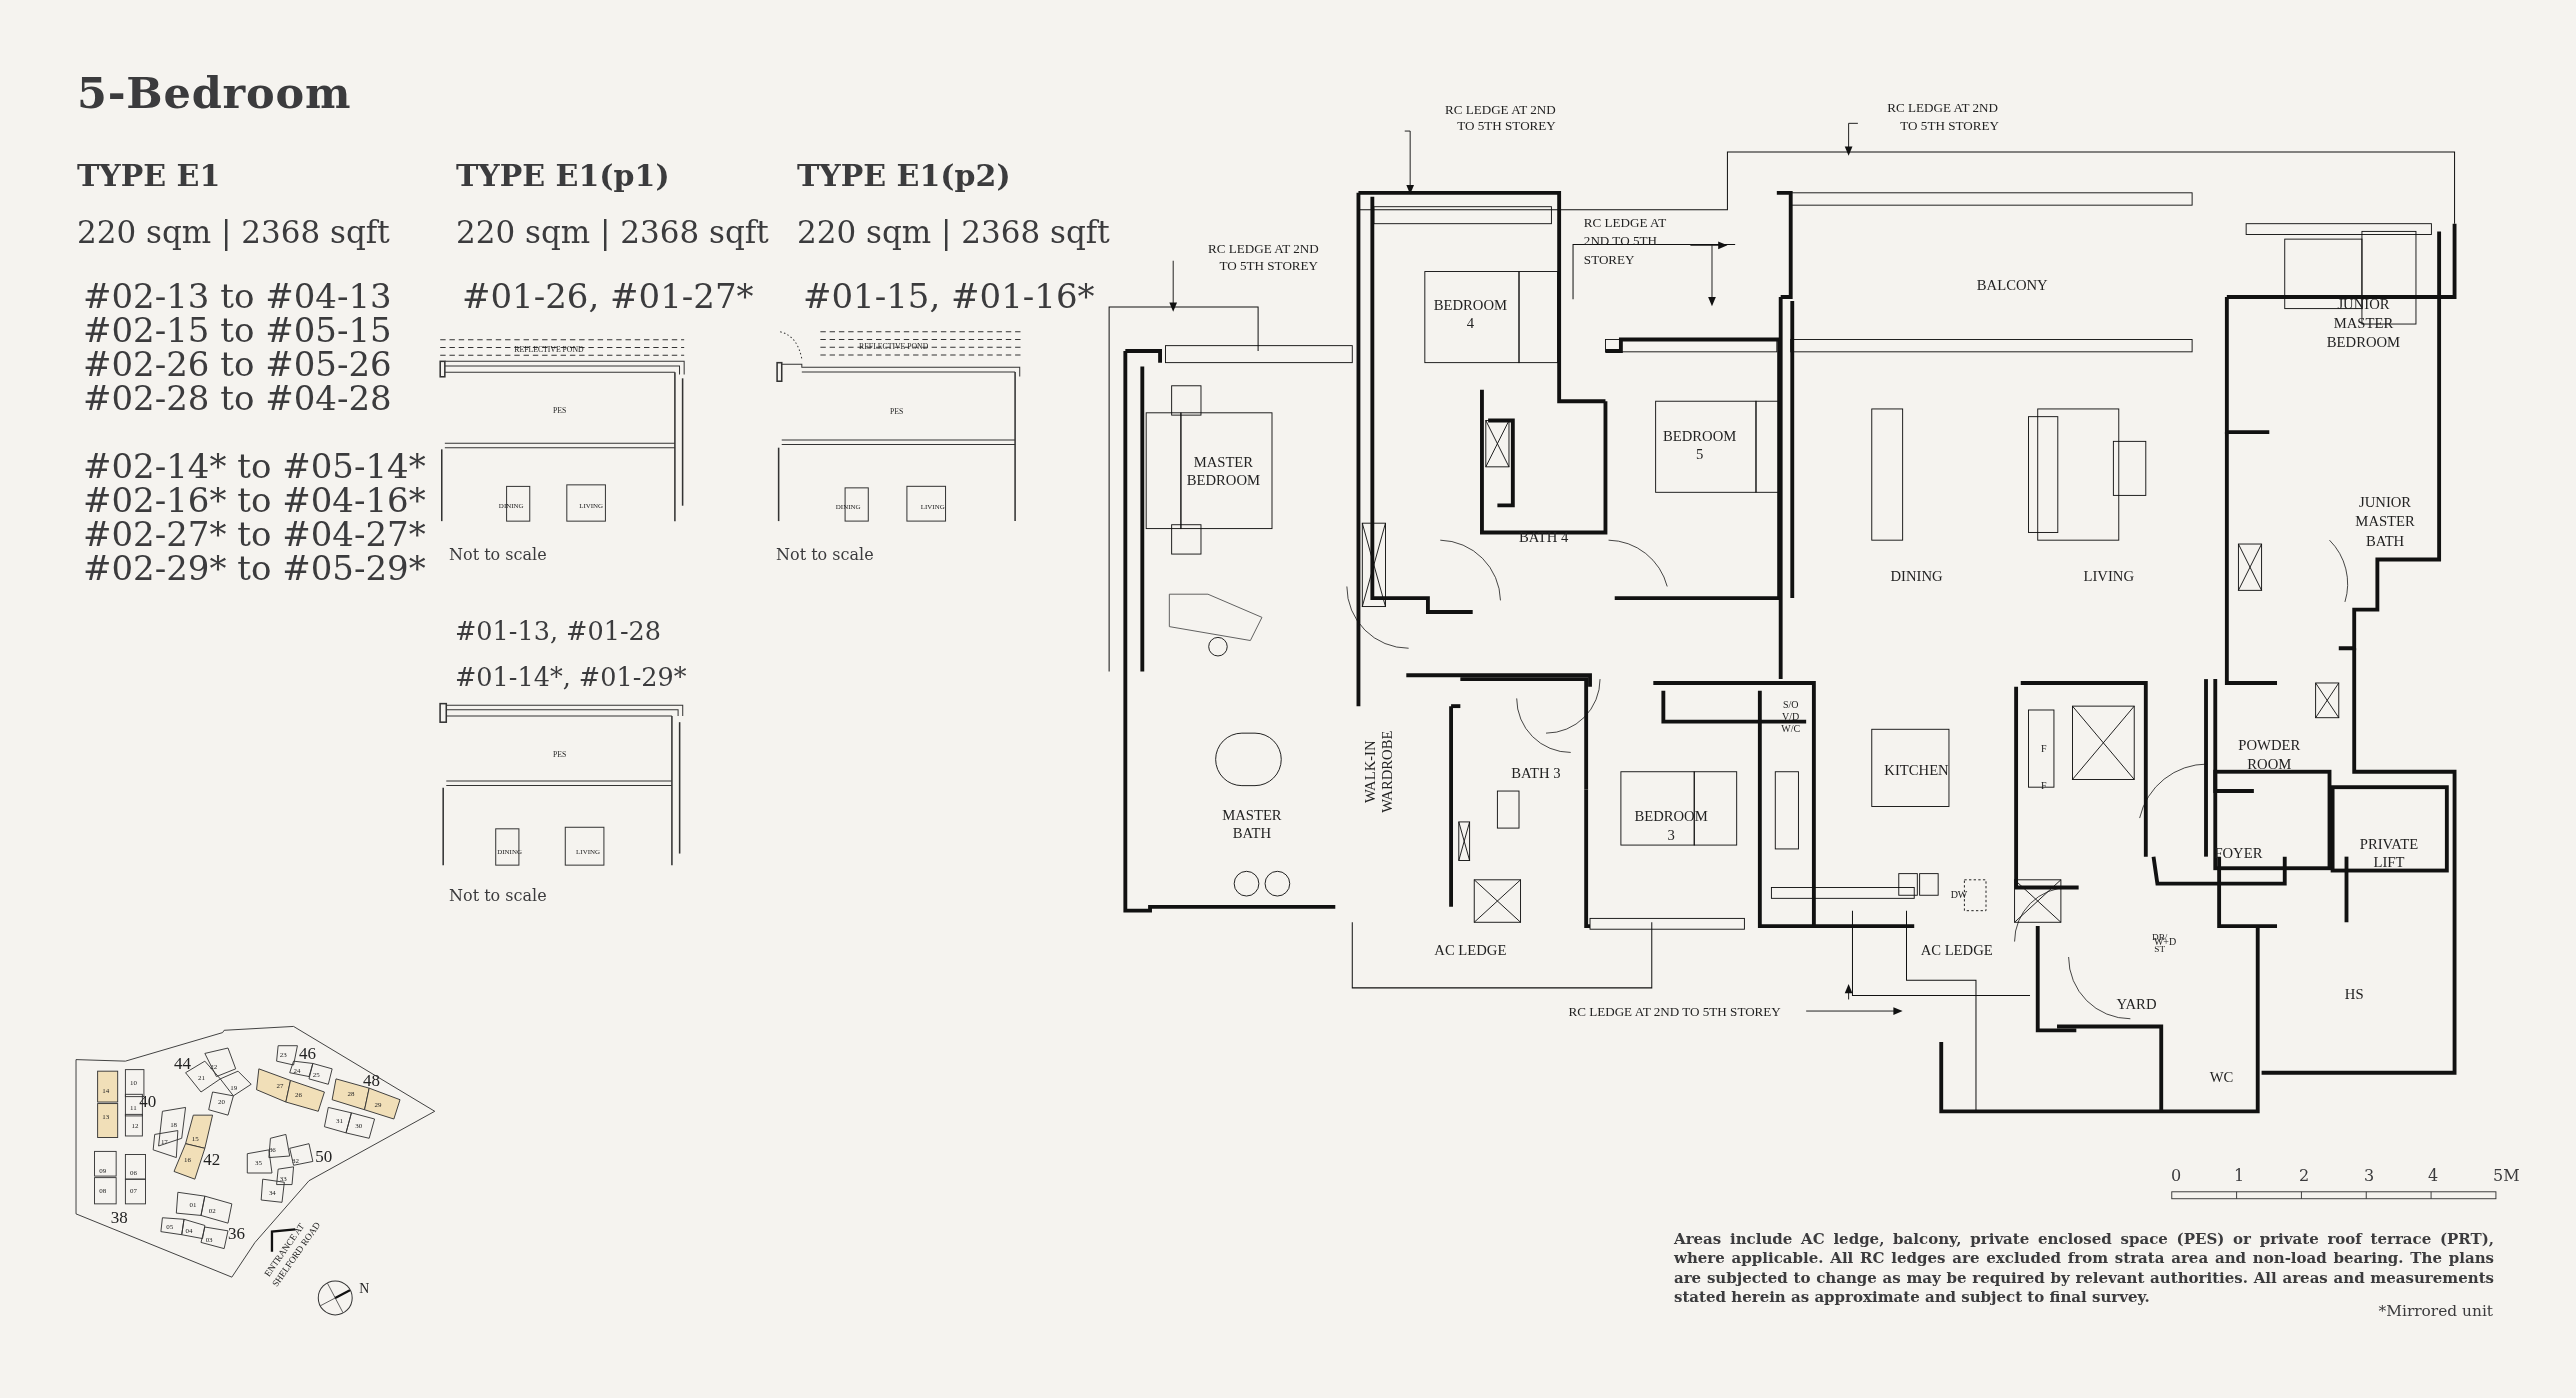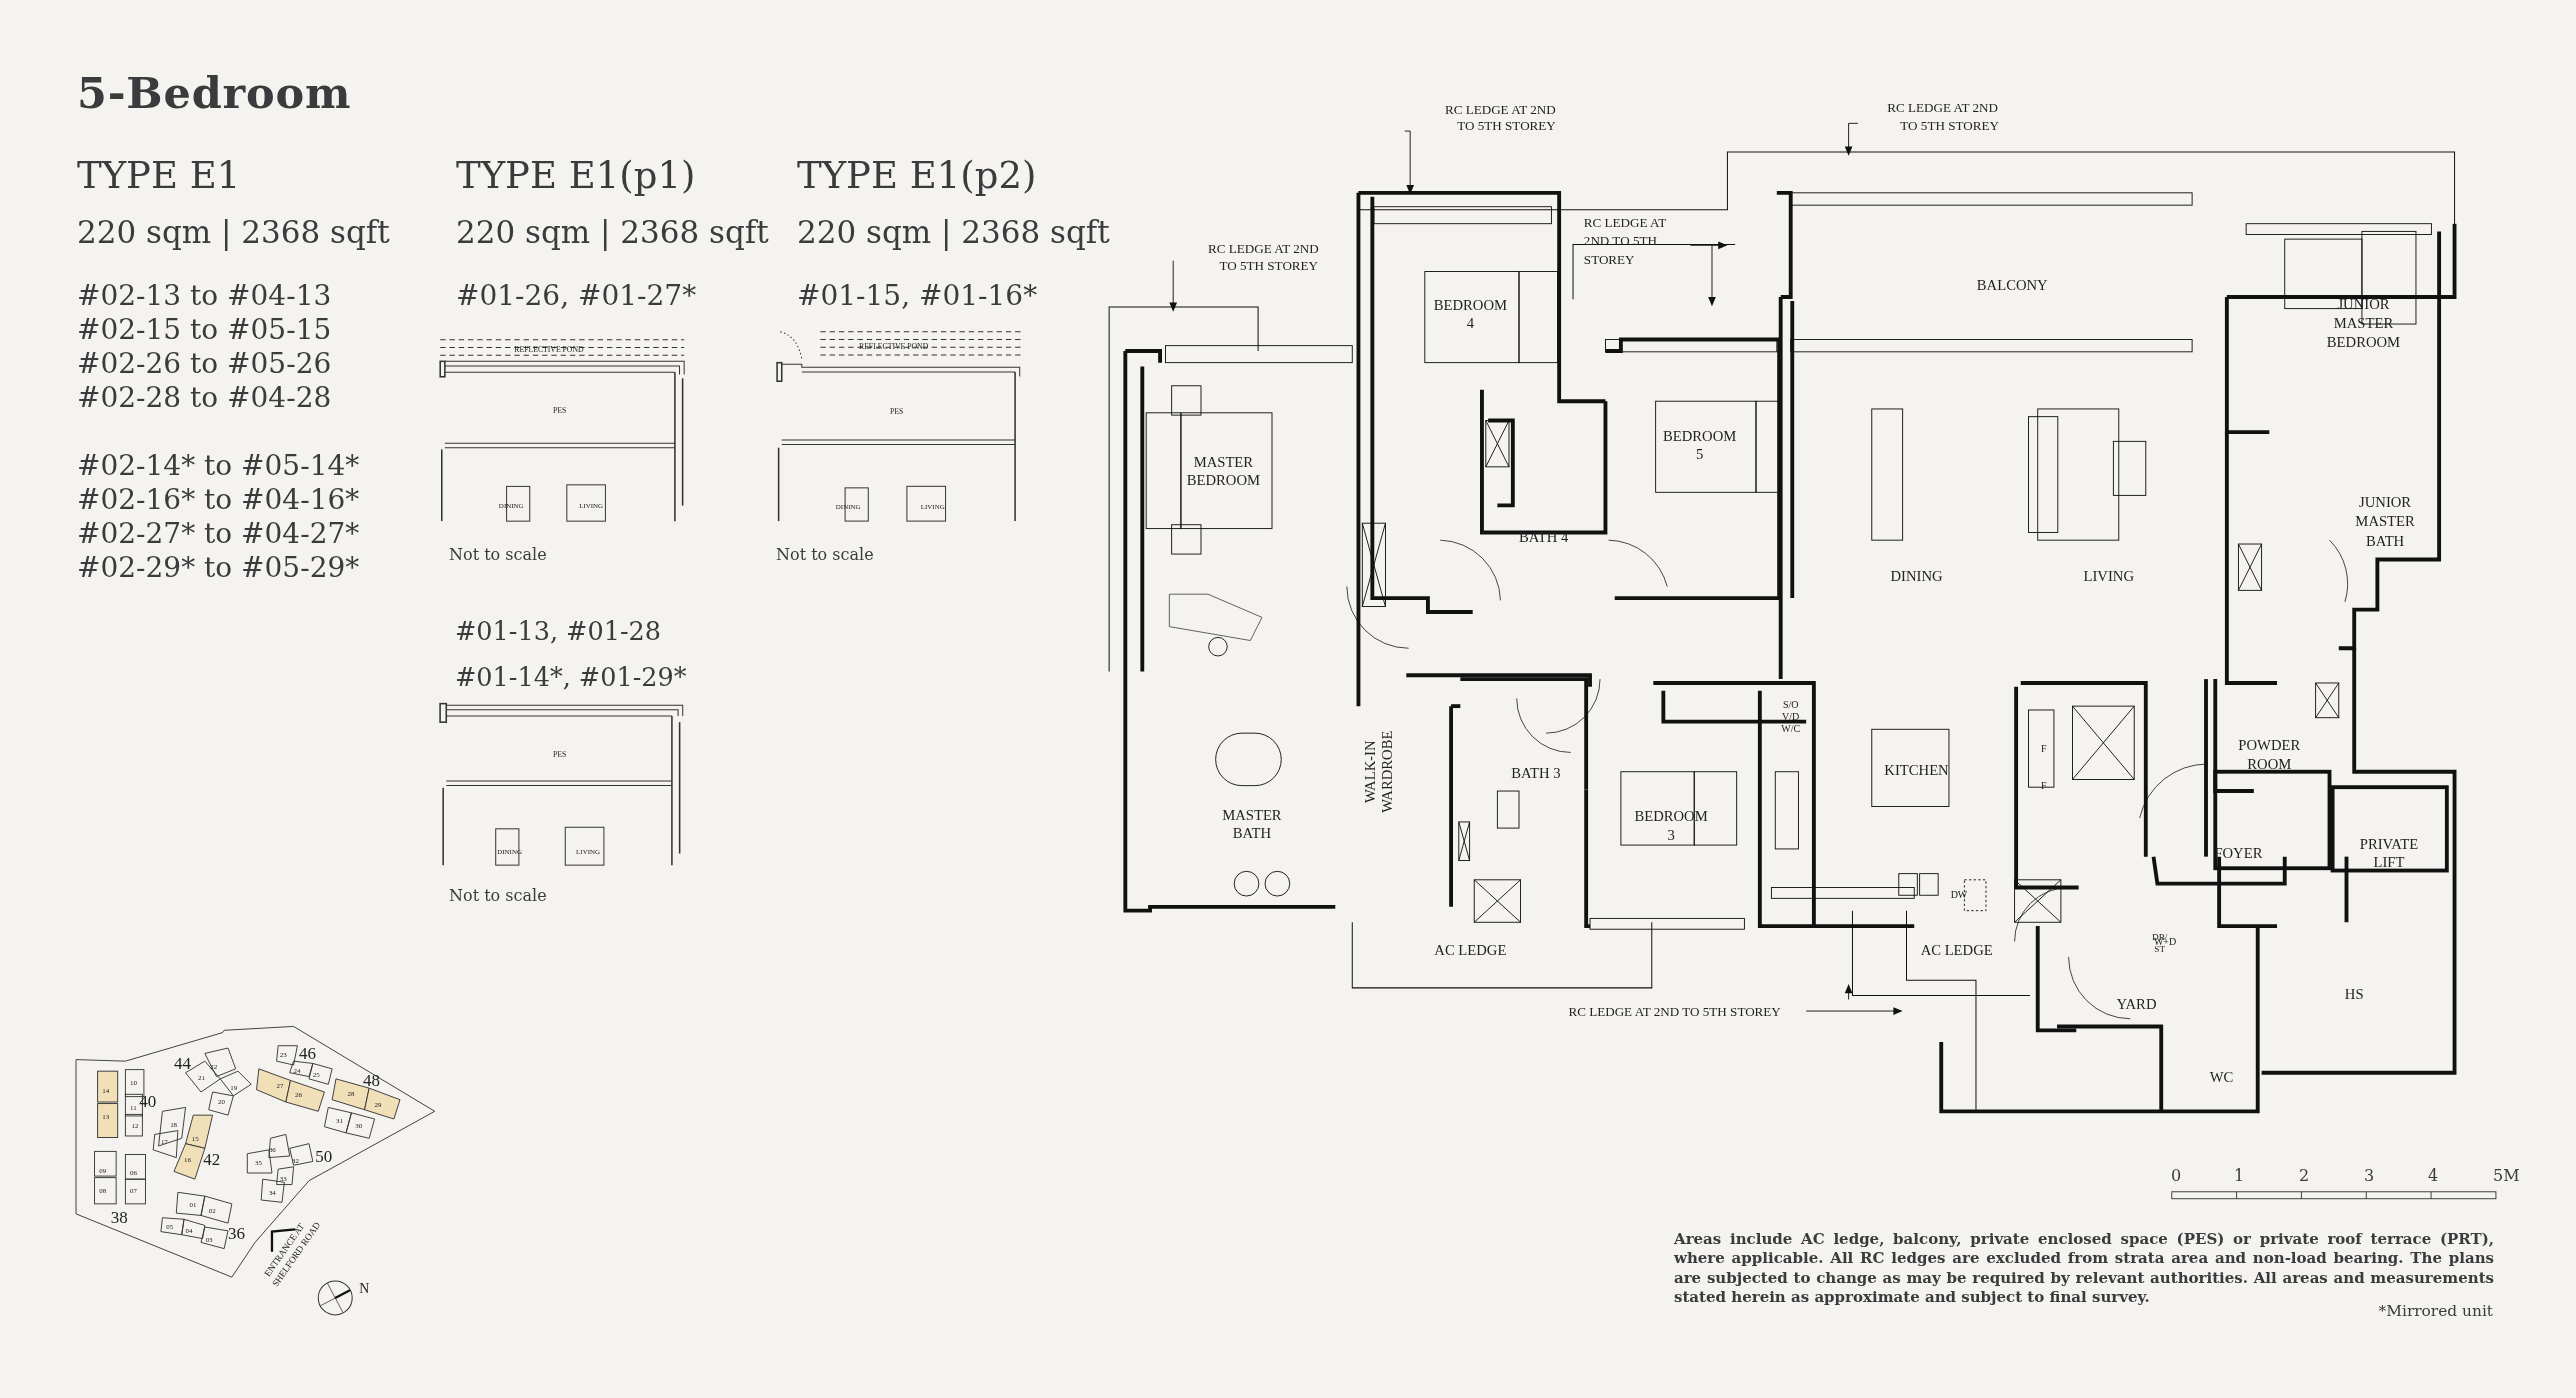--- a/index.html
+++ b/index.html
@@ -1,23 +1,23 @@
 <!DOCTYPE html>
 <html style="font-size:12.4px"><head>
 <meta charset="utf-8">
 <style>
   html, body { margin:0; padding:0; background:#f5f3ef; }
   body { width:2576px; height:1398px; position:relative; overflow:hidden;
          font-family:"DejaVu Serif","Liberation Serif",serif; color:#3b3b3d; }
   .abs { position:absolute; }
   .title { left:77px; top:68px; font-size:43px; font-weight:700; letter-spacing:0.8px; }
   .col { position:absolute; top:158px; }
-  .type-h { font-size:37px; line-height:36px; font-weight:400; }
+  .type-h { font-size:30px; line-height:36px; font-weight:700; }
   .area { font-size:31px; line-height:36px;margin-top:20px; }
-  .units { margin-top:29px; font-size:28px; line-height:34px; }
+  .units { margin-top:29px; font-size:34px; line-height:34px;margin-left:6px; }
   .units .gap { height:34px; }
   .nts { font-size:16px; }
   .mini { position:absolute; }
   svg text { font-family:"Liberation Serif","DejaVu Serif",serif; fill:#222; }
   .plan-lbl { font-size:19px; }
   .disclaimer { position:absolute; left:1674px; top:1230px; width:820px; font-size:15px; line-height:19.3px; text-align:justify;font-weight:bold; }
   .mirrored { position:absolute; right:83px; top:1302px; font-size:15.4px;margin-left:21px; }
   .scale-lbls { position:absolute; top:1166px; left:2171px; width:324px; font-size:16px; }
   .scale-lbls span { position:absolute; }
 </style>

